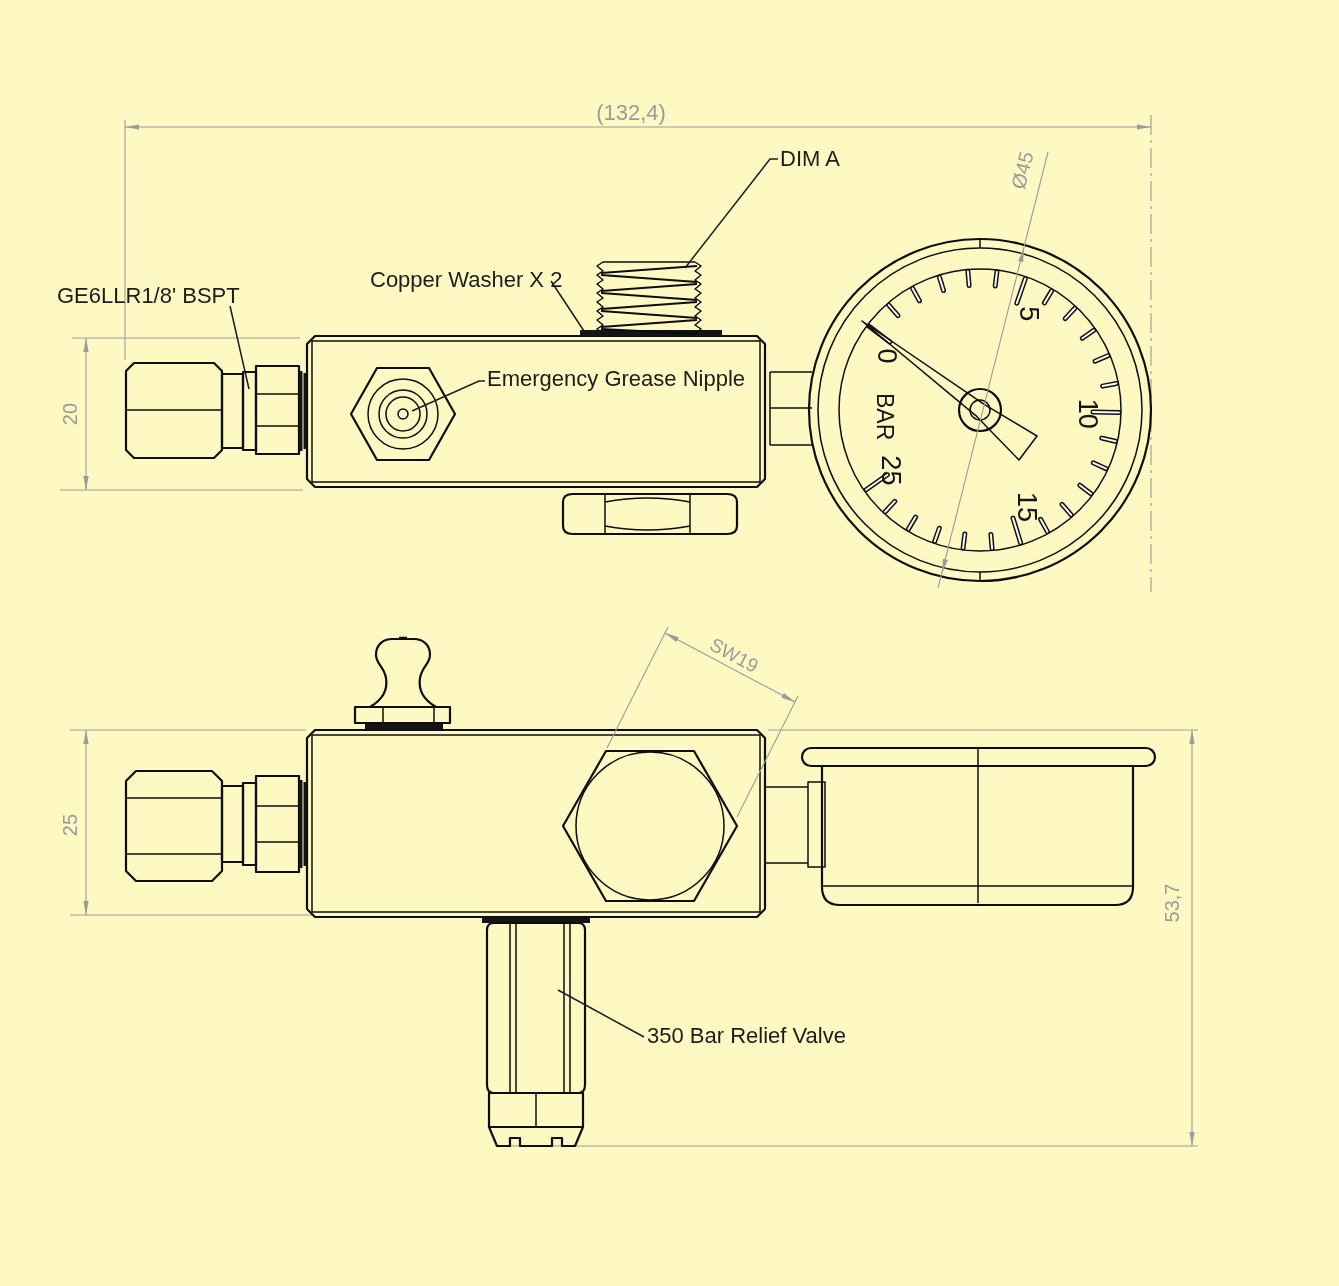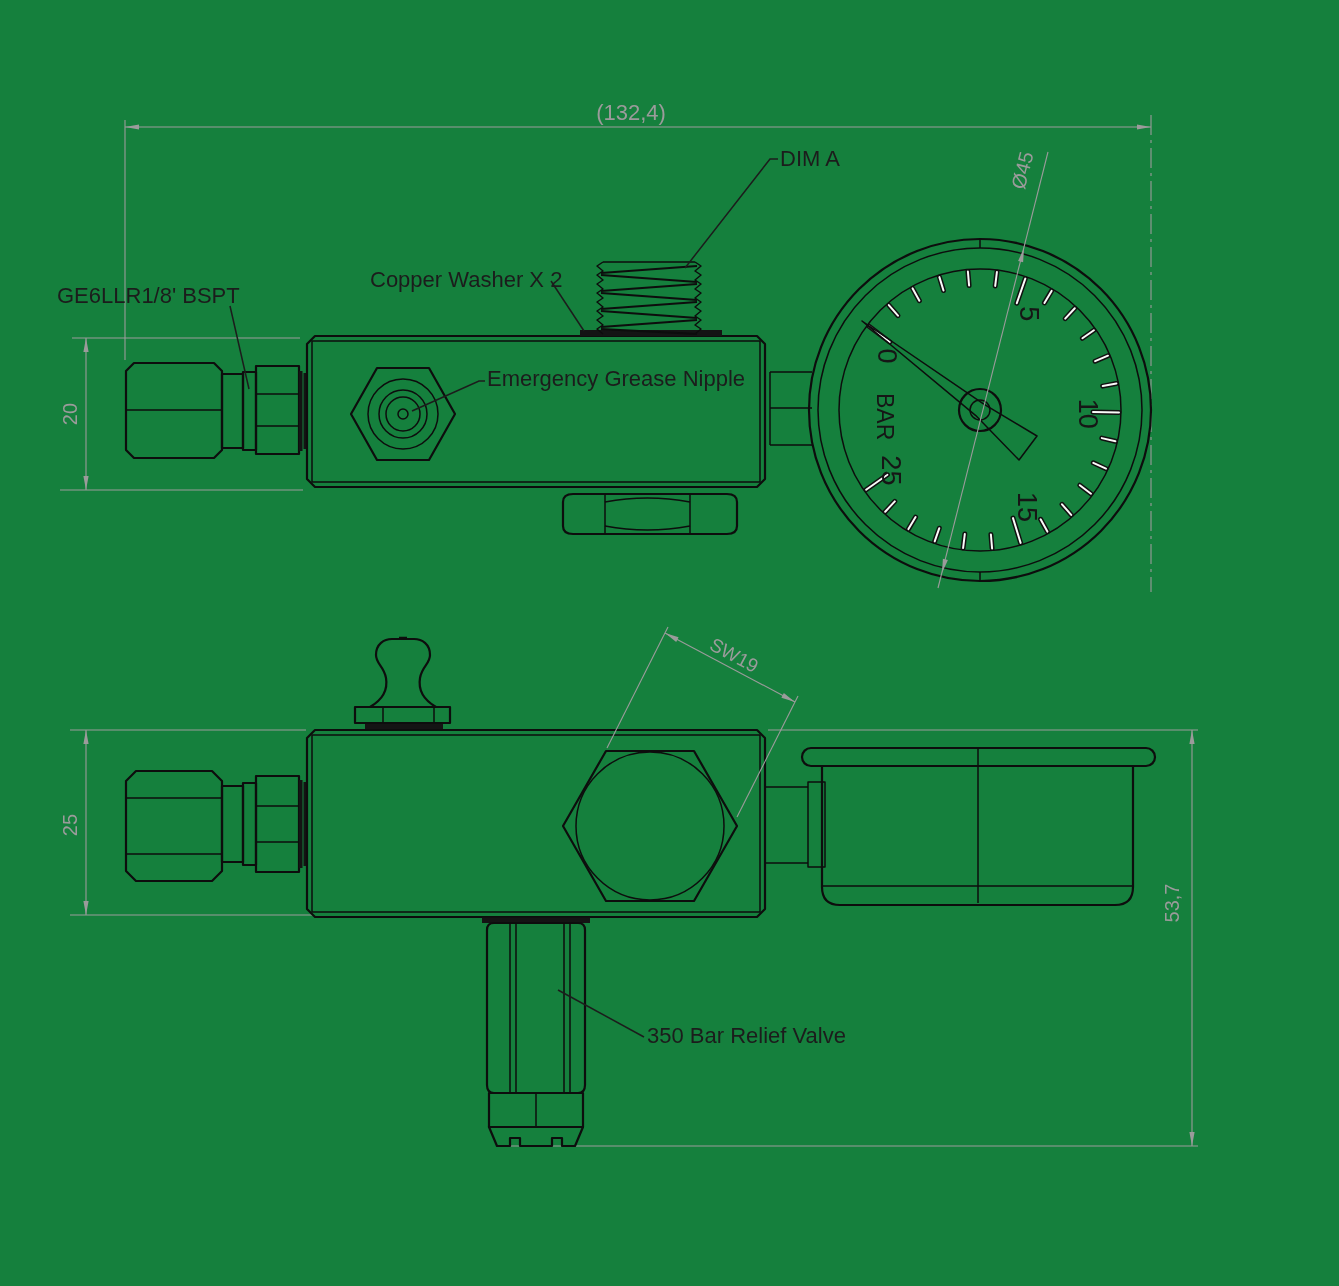--- a/index.html
+++ b/index.html
@@ -1,16 +1,16 @@
 <!DOCTYPE html>
 <html><head>
 <meta charset="utf-8">
 <style>
   html,body{margin:0;padding:0;background:#e8e8e8;}
-  .sheet{width:1339px;height:1286px;background:#15803d;position:relative;margin:0 auto;
+  .sheet{width:1339px;height:1286px;background:#fef9c3;position:relative;margin:0 auto;
          font-family:"Liberation Sans", sans-serif;}
   svg{display:block;}
   text{font-family:"Liberation Sans", sans-serif;}
   .part{stroke:#0d0d0d;fill:none;stroke-width:2.2;stroke-linejoin:round;}
   .part-thin{stroke:#0d0d0d;fill:none;stroke-width:1.5;stroke-linejoin:round;}
   .fillwash{fill:#141414;stroke:none;}
   .dim{stroke:#9b9b9b;fill:none;stroke-width:1.1;}
   .dim-arrow{fill:#9b9b9b;stroke:none;}
   .dim-text{fill:#9b9b9b;text-anchor:middle;}
   .lbl{fill:#1c1c1c;font-size:22px;}

